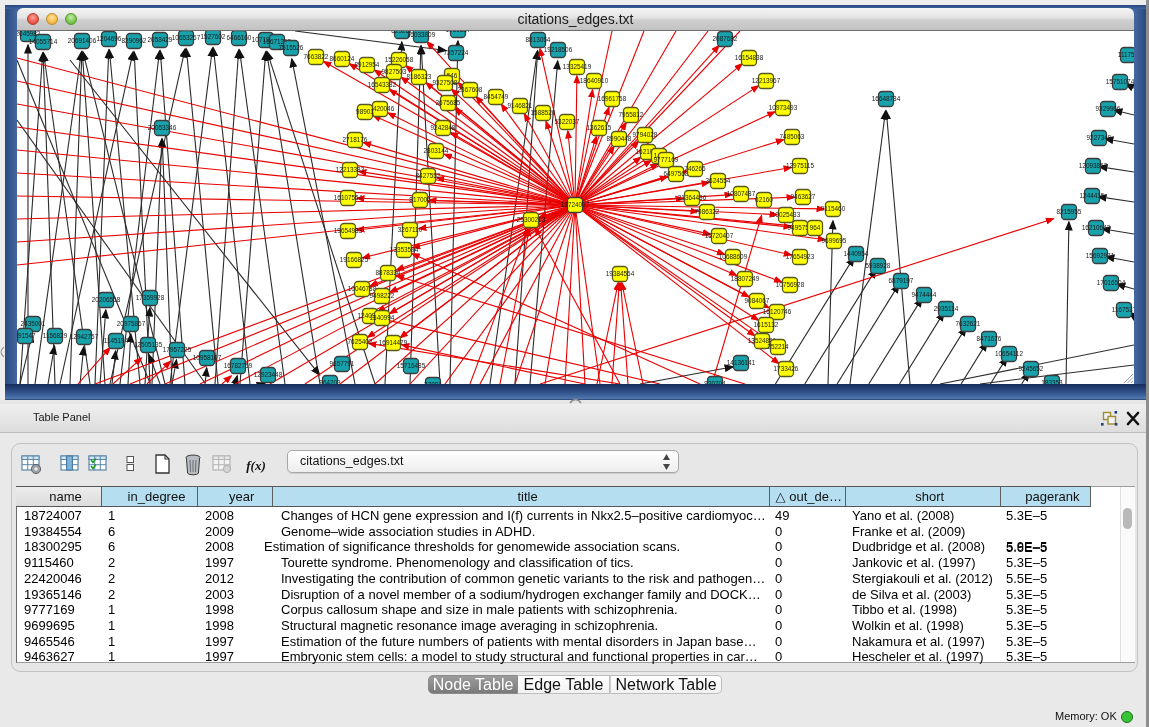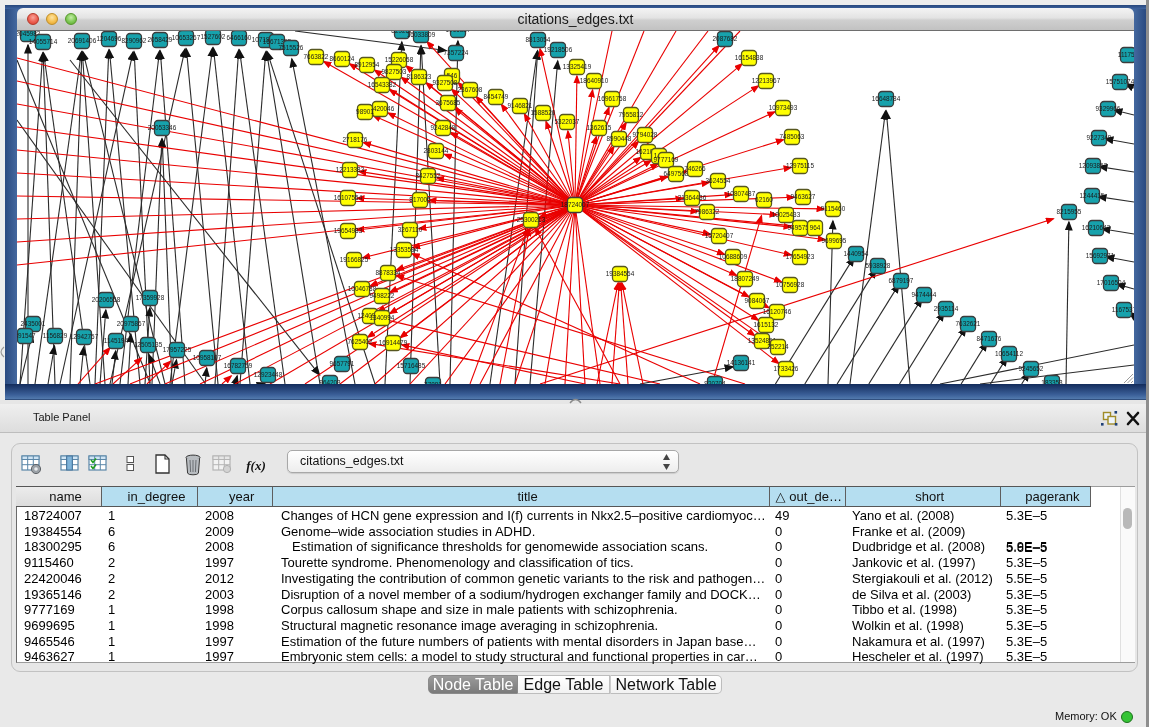--- a/index.html
+++ b/index.html
@@ -664,21 +664,21 @@
 <div class="abs cell" style="left:24px;top:523.7px;width:81px;">19384554</div>
 <div class="abs cell" style="left:108px;top:523.7px;width:90px;">6</div>
 <div class="abs cell" style="left:205px;top:523.7px;width:68px;">2009</div>
 <div class="abs cell" style="left:281px;top:523.7px;width:491px;">Genome–wide association studies in ADHD.</div>
 <div class="abs cell" style="left:775px;top:523.7px;width:70px;">0</div>
 <div class="abs cell" style="left:852px;top:523.7px;width:148px;">Franke et al. (2009)</div>
 <div class="abs cell" style="left:1006px;top:540px;width:85px;">5.6E–5</div>
 <div class="abs cell" style="left:24px;top:539.4px;width:81px;">18300295</div>
 <div class="abs cell" style="left:108px;top:539.4px;width:90px;">6</div>
 <div class="abs cell" style="left:205px;top:539.4px;width:68px;">2008</div>
-<div class="abs cell" style="left:292px;top:539.4px;width:491px;">Estimation of significance thresholds for genomewide association scans.</div>
+<div class="abs cell" style="left:264px;top:539.4px;width:491px;">Estimation of significance thresholds for genomewide association scans.</div>
 <div class="abs cell" style="left:775px;top:539.4px;width:70px;">0</div>
 <div class="abs cell" style="left:852px;top:539.4px;width:148px;">Dudbridge et al. (2008)</div>
 <div class="abs cell" style="left:1006px;top:539.4px;width:85px;">5.9E–5</div>
 <div class="abs cell" style="left:24px;top:555.1px;width:81px;">9115460</div>
 <div class="abs cell" style="left:108px;top:555.1px;width:90px;">2</div>
 <div class="abs cell" style="left:205px;top:555.1px;width:68px;">1997</div>
 <div class="abs cell" style="left:281px;top:555.1px;width:491px;">Tourette syndrome. Phenomenology and classification of tics.</div>
 <div class="abs cell" style="left:775px;top:555.1px;width:70px;">0</div>
 <div class="abs cell" style="left:852px;top:555.1px;width:148px;">Jankovic et al. (1997)</div>
 <div class="abs cell" style="left:1006px;top:555.1px;width:85px;">5.3E–5</div>

